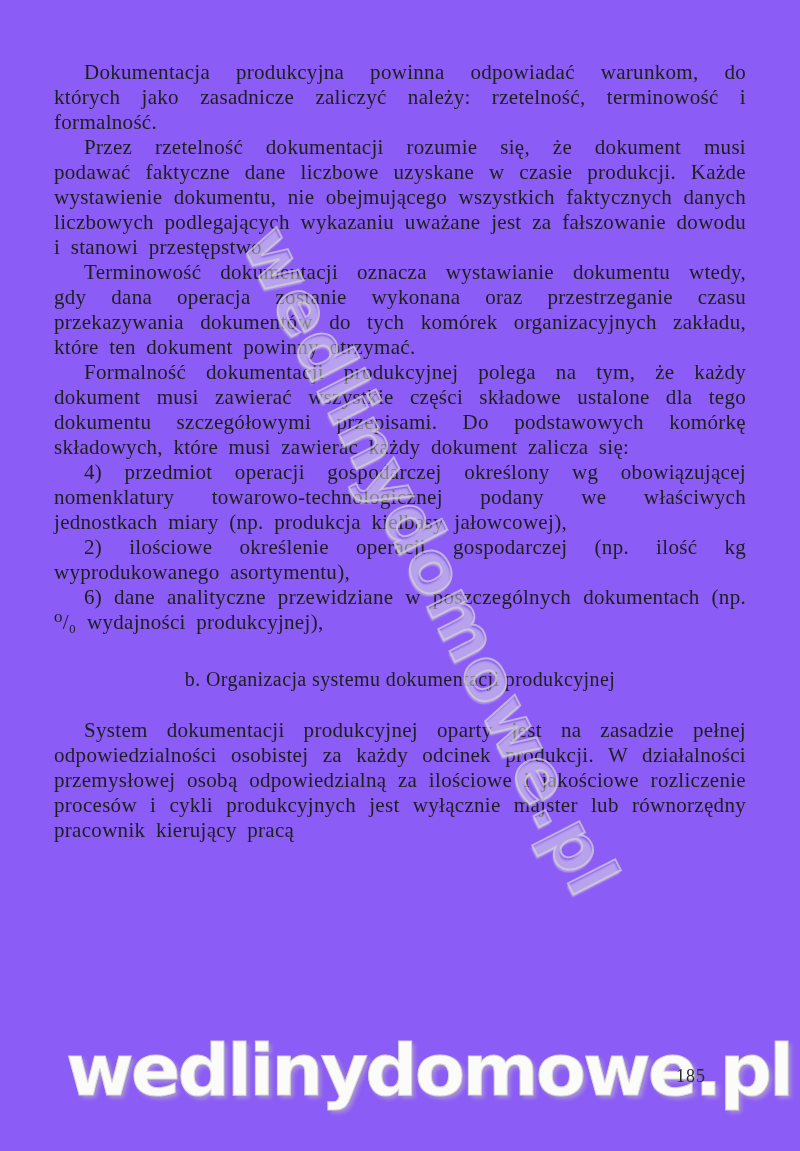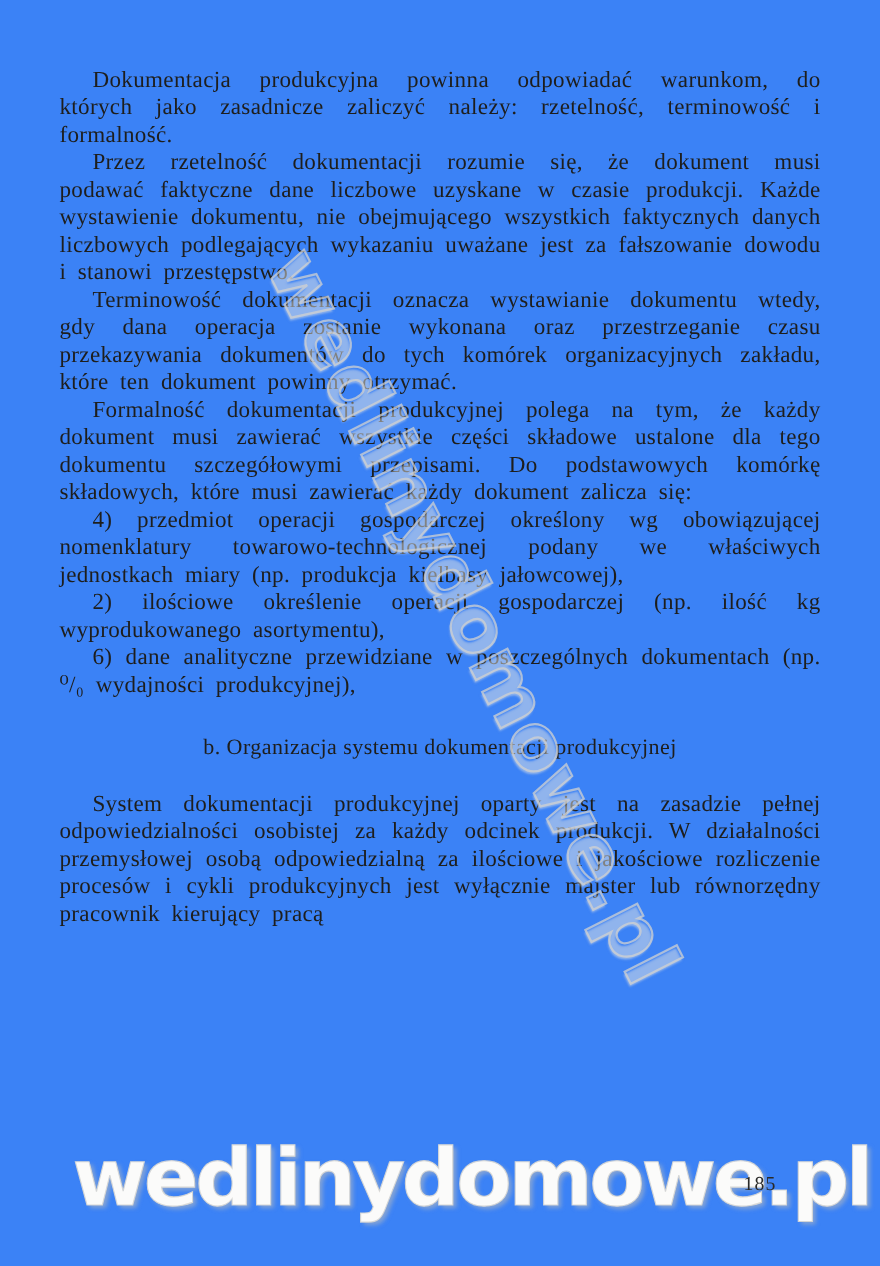--- a/index.html
+++ b/index.html
@@ -4,21 +4,21 @@
 <style>
   html, body {
     margin: 0;
     padding: 0;
     background: #ffffff;
   }
   .page {
     position: relative;
     width: 800px;
     height: 1151px;
-    background: #3b82f6;
+    background: #8b5cf6;
     overflow: hidden;
     font-family: "Liberation Serif", "DejaVu Serif", serif;
     color: #1e1e1c;
   }
   .text-block {
     position: absolute;
     left: 54px;
     top: 60px;
     width: 692px;
   }

